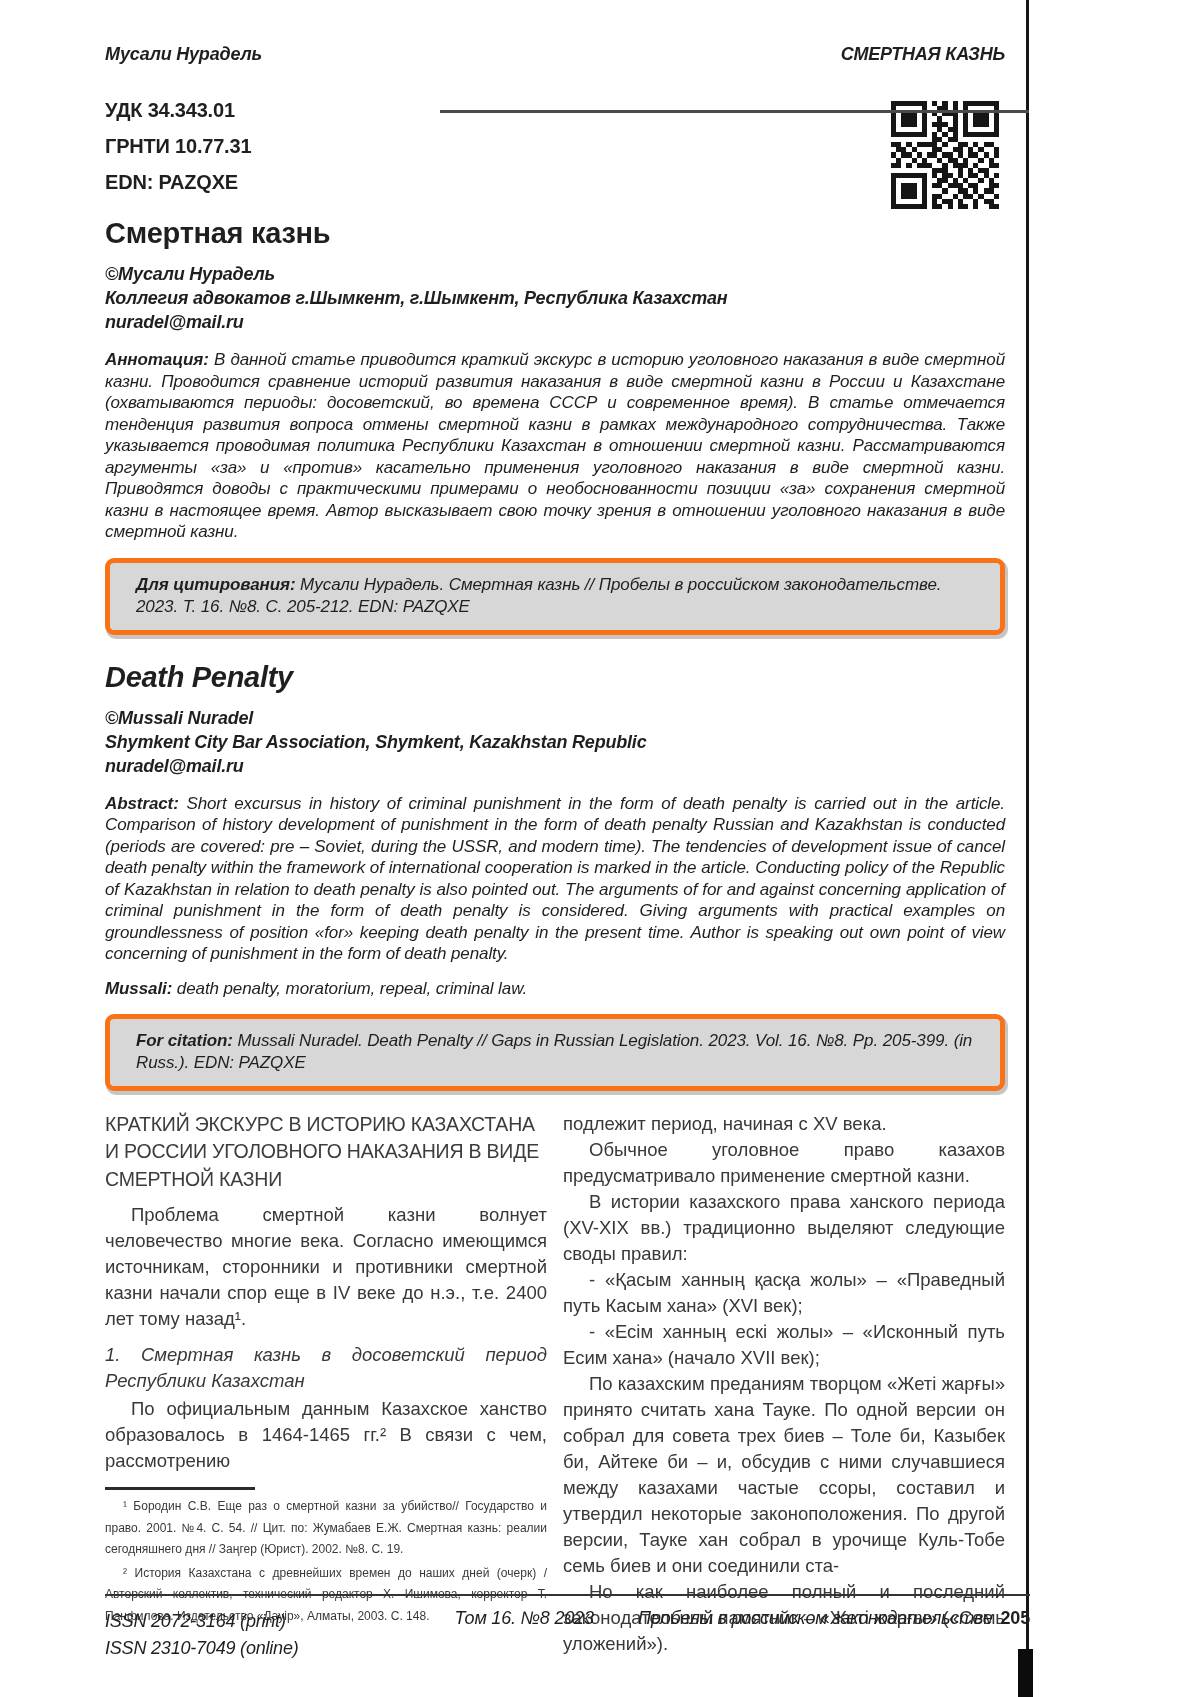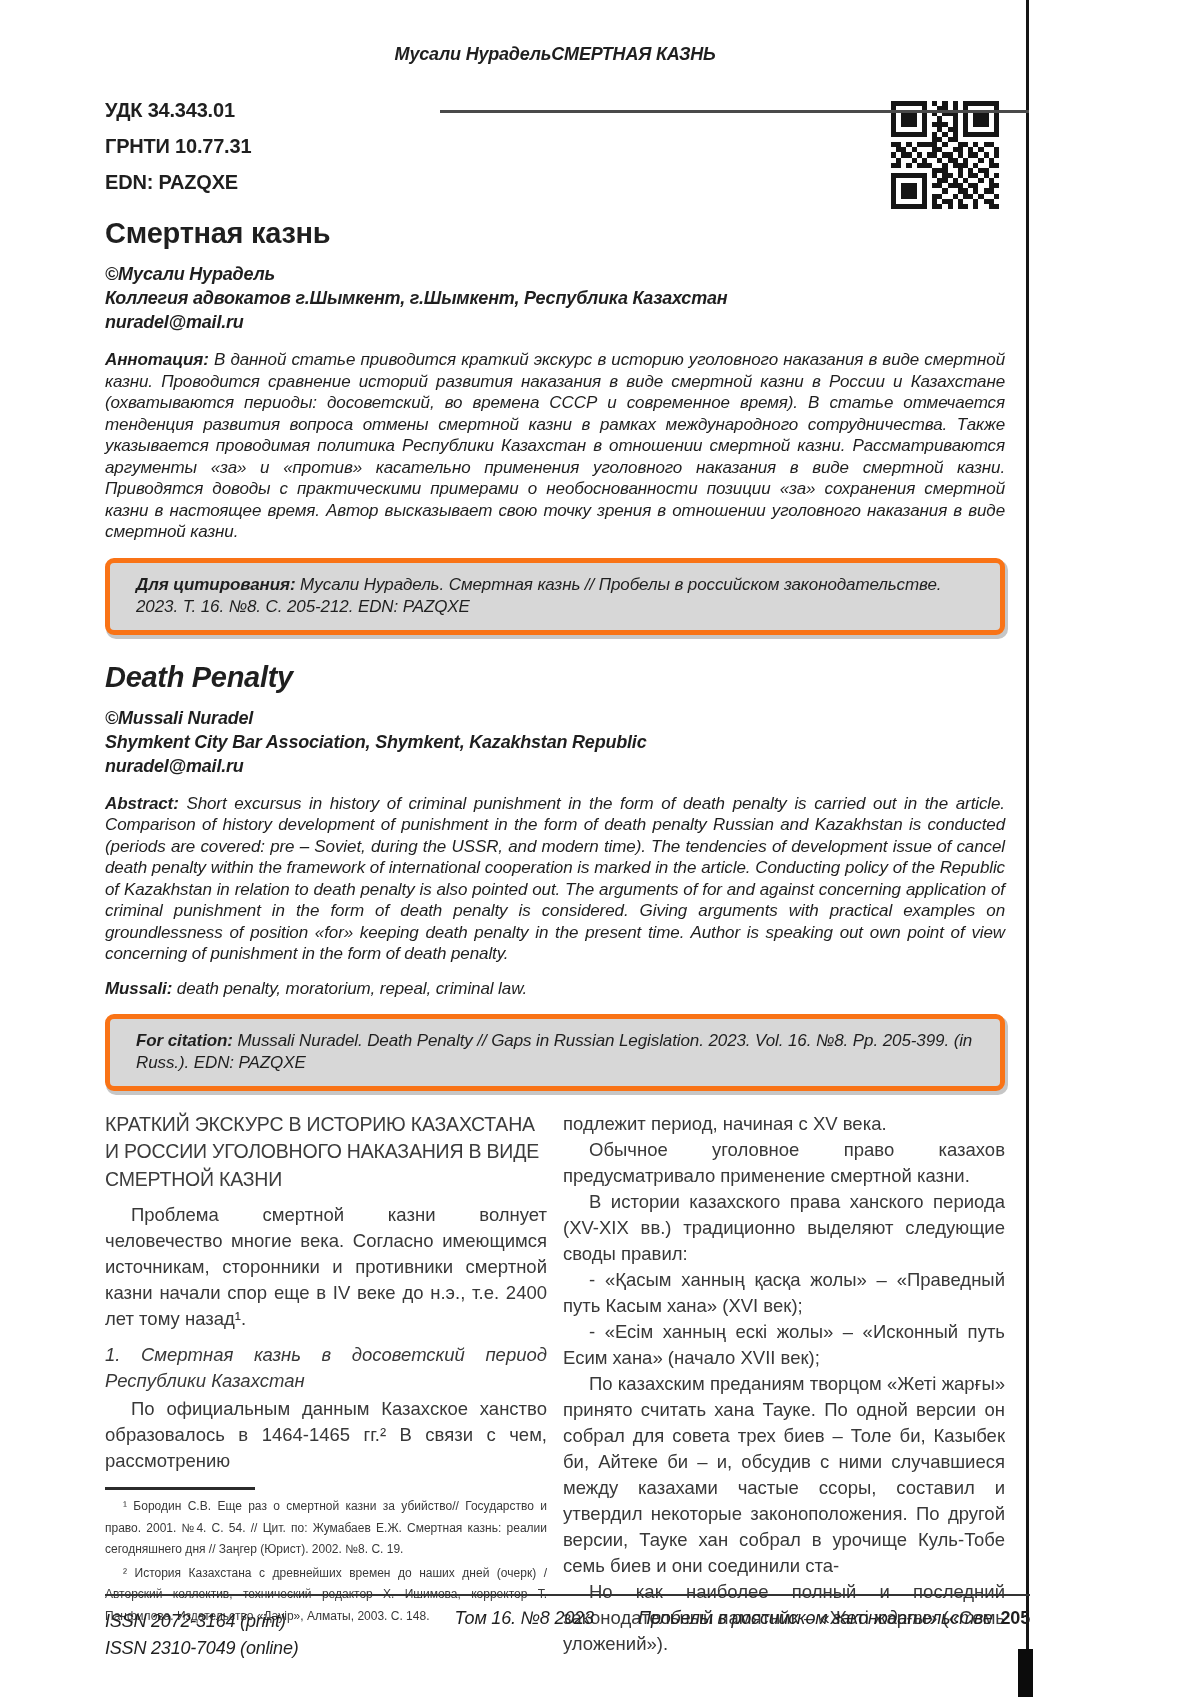--- a/index.html
+++ b/index.html
@@ -6,21 +6,21 @@
   html,body { background:#ffffff; }
   .page {
     position:relative; width:1200px; height:1697px; background:#fff; overflow:hidden;
     font-family:"Liberation Sans","DejaVu Sans",sans-serif; color:#1f1f1f;
     padding:0 195px 0 105px;
   }
   
   .edge-line { position:absolute; left:1026px; top:0; width:3px; height:1697px; background:#161616; }
   .edge-bar  { position:absolute; left:1018px; top:1649px; width:15px; height:48px; background:#0c0c0c; }
 
-  .running-header { padding-top:44px; display:flex; justify-content:center;
+  .running-header { padding-top:44px; display:flex; justify-content:space-between;
     font-size:18px; font-weight:bold; font-style:italic; letter-spacing:-0.2px; }
   .header-rule { position:absolute; left:440px; top:110px; width:589px; height:3px; background:#4a4a4a; }
 
   .meta-row { margin-top:34px; display:flex; justify-content:space-between; align-items:flex-start; }
   .meta-block div { font-size:20px; font-weight:bold; letter-spacing:-0.2px; margin-bottom:13px; }
   .qr { width:108px; height:108px; margin:2px 6px 0 0; display:grid;
     grid-template-columns:repeat(21,1fr); grid-auto-rows:1fr; }
   .qc { background:#fff; } .qc.b { background:#151515; }
 
   .ru-title { margin-top:8px; font-size:29px; font-weight:bold; letter-spacing:-0.3px; }

